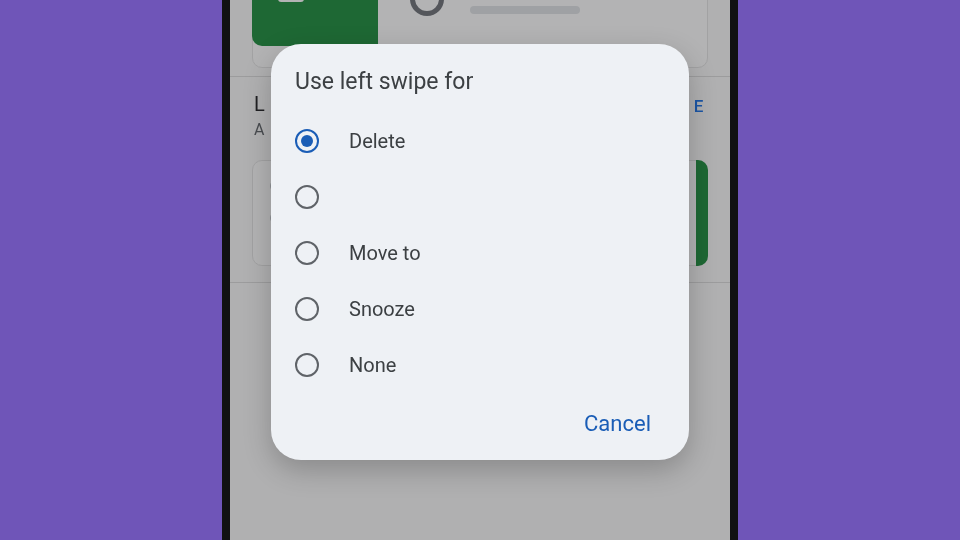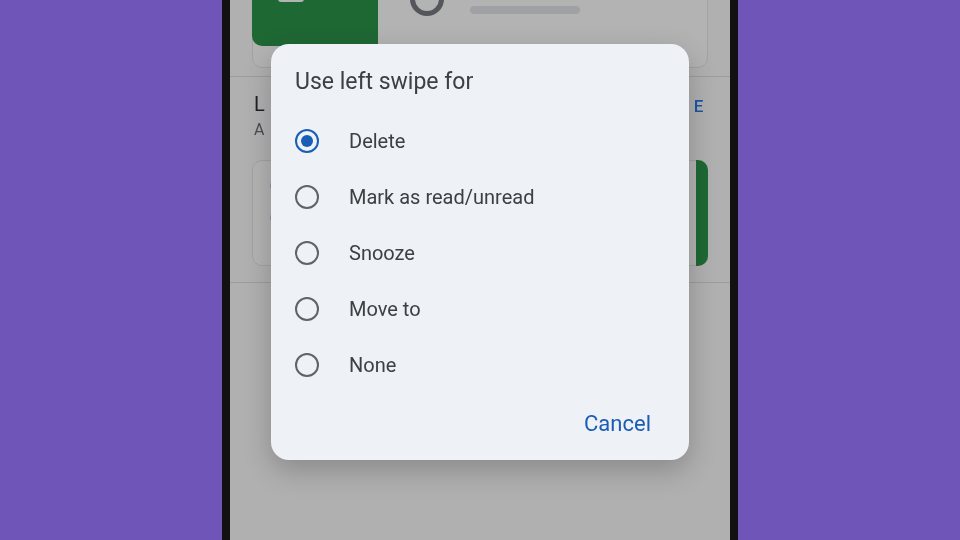--- a/index.html
+++ b/index.html
@@ -122,21 +122,21 @@
     .scrim {
       position: absolute; inset: 0;
       background: rgba(32,33,36,0.34);
     }
     .dialog {
       position: absolute;
       left: 41px;
       right: 41px;
       top: 216px;
       background: #eef1f5;
-      border-radius: 18px;
+      border-radius: 30px;
       box-shadow: 0 10px 28px rgba(0,0,0,0.22);
       padding: 24px 24px 14px 24px;
     }
     .dialog-title {
       font-size: 23px;
       color: #3c4043;
       margin-bottom: 18px;
       font-weight: 400;
     }
     .radio-row {
@@ -213,29 +213,28 @@
 
     <div class="dialog">
       <div class="dialog-title">Use left swipe for</div>
 
       <div class="radio-row">
         <span class="radio selected"></span>
         <span class="radio-label">Delete</span>
       </div>
       <div class="radio-row">
         <span class="radio"></span>
-        <span class="radio-label">Mark as read/unread</span>
+      </div>
+      <div class="radio-row">
+        <span class="radio"></span>
+        <span class="radio-label">Move to</span>
       </div>
       <div class="radio-row">
         <span class="radio"></span>
         <span class="radio-label">Snooze</span>
-      </div>
-      <div class="radio-row">
-        <span class="radio"></span>
-        <span class="radio-label">Move to</span>
       </div>
       <div class="radio-row">
         <span class="radio"></span>
         <span class="radio-label">None</span>
       </div>
 
       <div class="dialog-actions">
         <button class="cancel-btn">Cancel</button>
       </div>
     </div>

